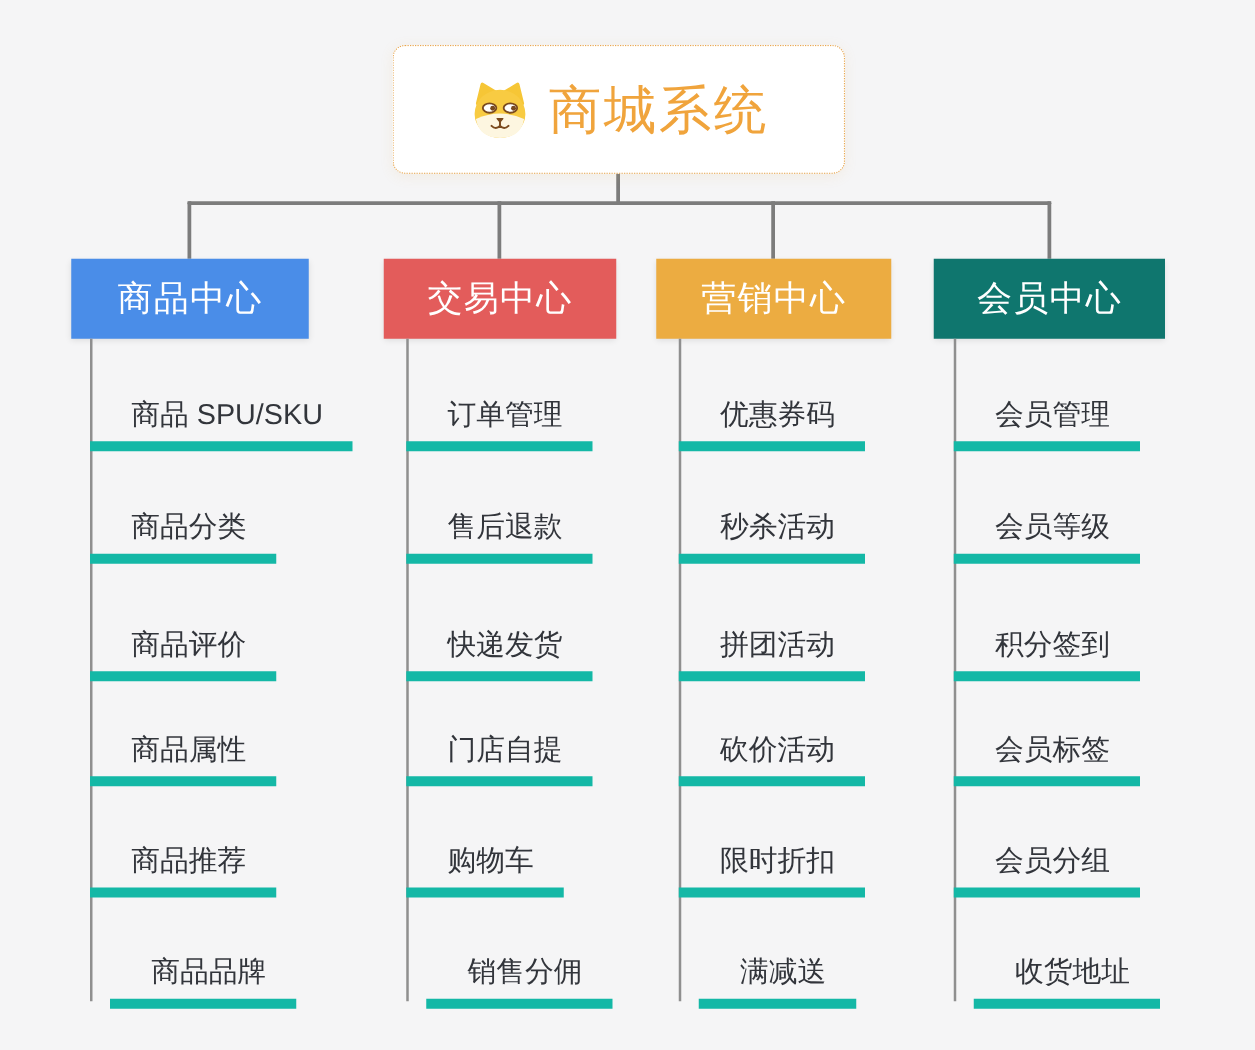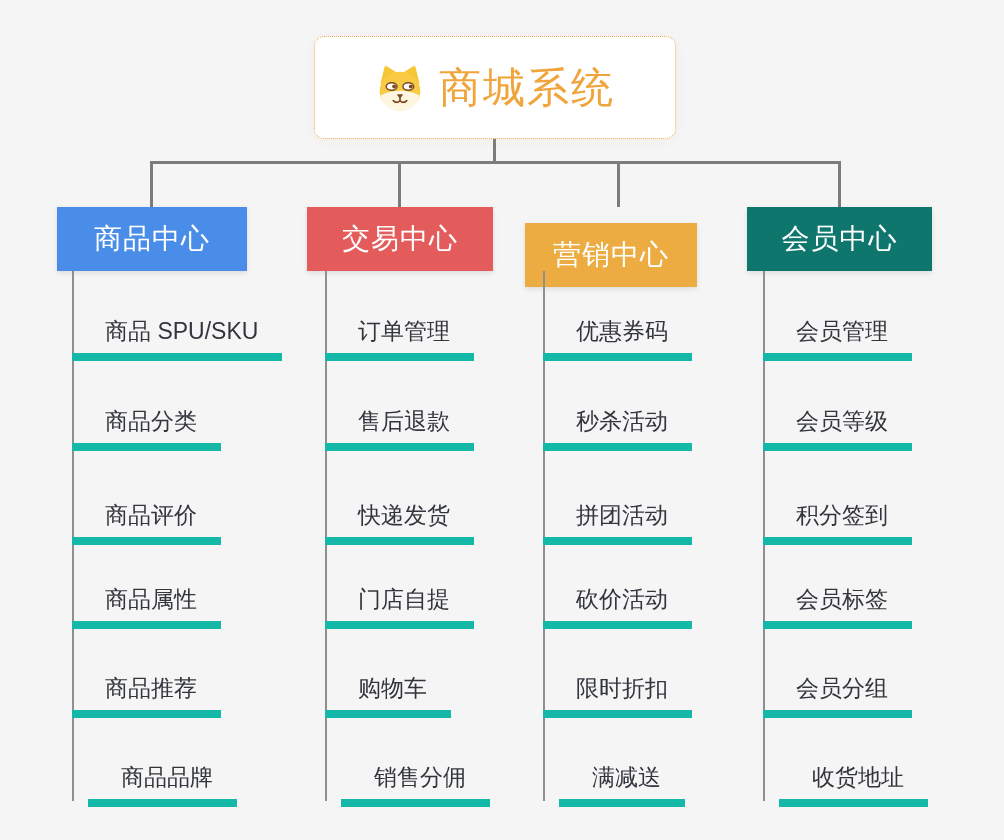--- a/index.html
+++ b/index.html
@@ -56,21 +56,21 @@
     align-items: center;
     justify-content: center;
     color: #ffffff;
     font-size: 28px;
     letter-spacing: 1px;
     box-shadow: 0 2px 5px rgba(0,0,0,0.10);
     cursor: pointer;
   }
   .bb-0 { left: 57px;  width: 190px; }
   .bb-1 { left: 307px; width: 186px; }
-  .bb-2 { left: 525px; width: 172px; margin-top: 16px; }
+  .bb-2 { left: 525px; width: 188px; }
   .bb-3 { left: 747px; width: 185px; }
 
   
   .spine {
     position: absolute;
     top: 271px;
     width: 2px;
     height: 530px;
     background: #8f8f8f;
   }

